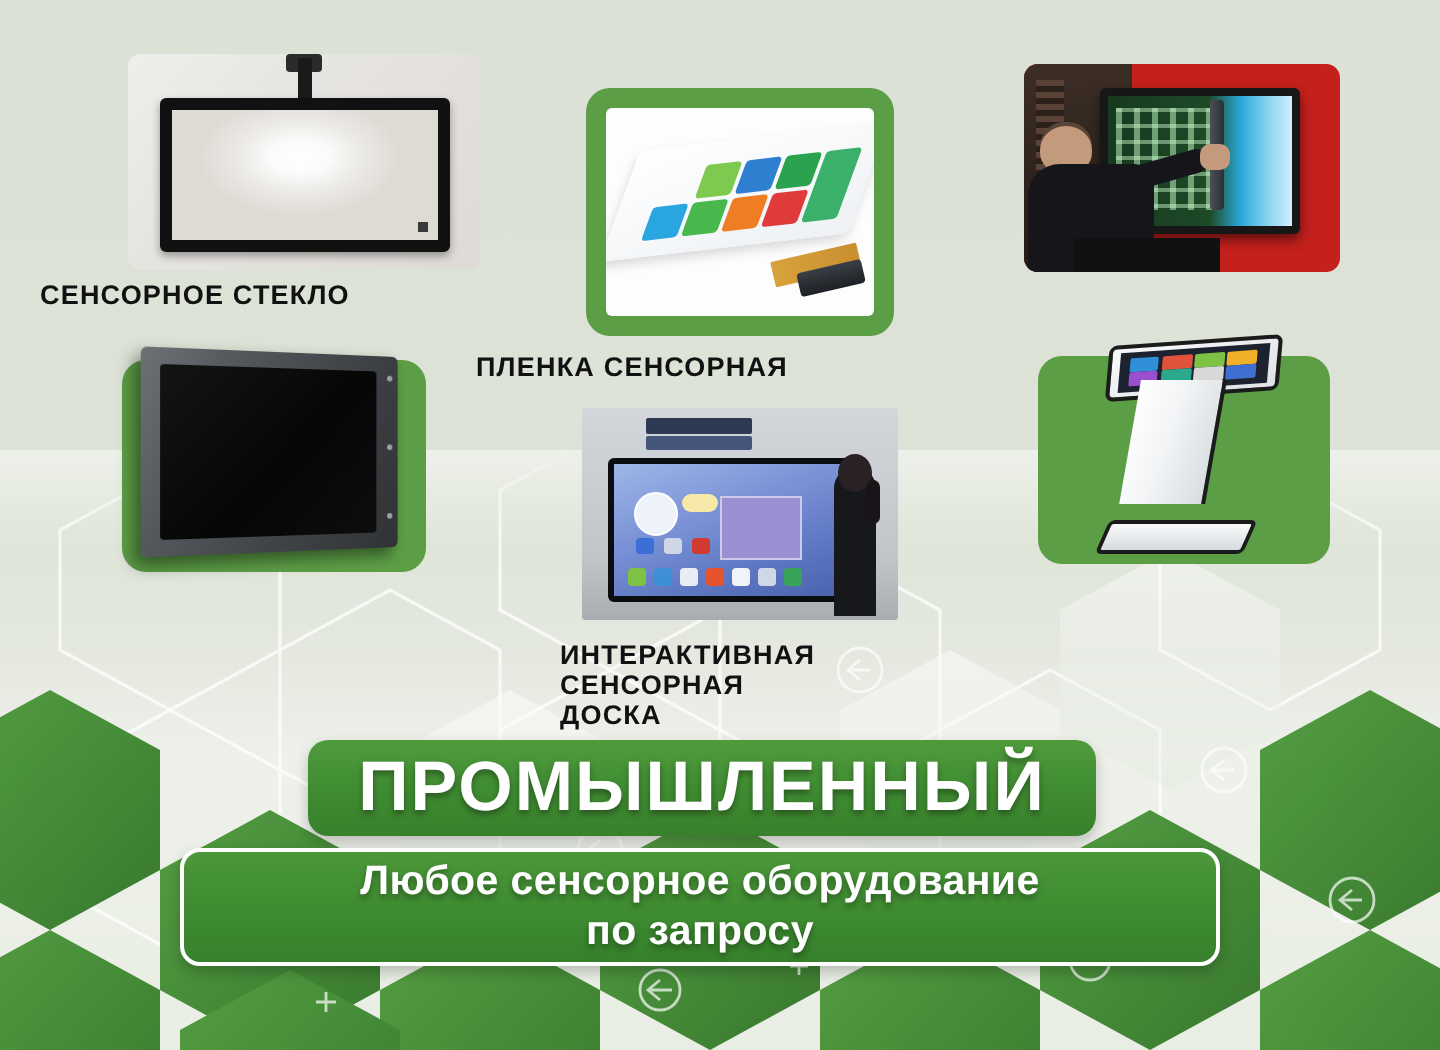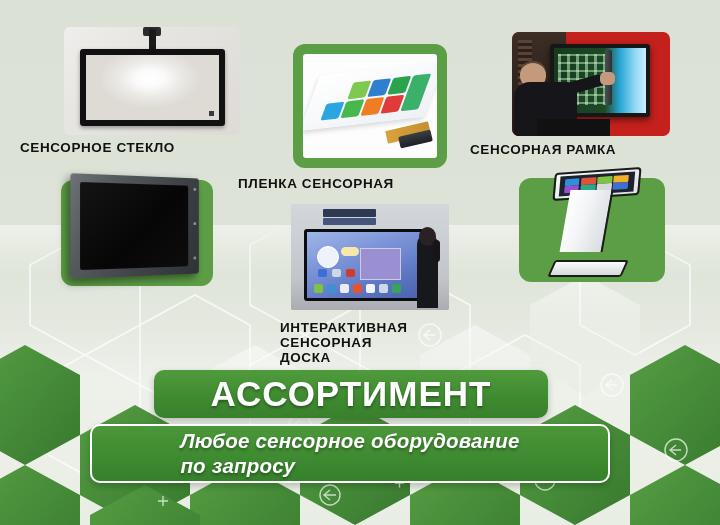--- a/index.html
+++ b/index.html
@@ -147,21 +147,21 @@
   .banner1 .txt{
     color:#fff;font-weight:bold;font-size:35px;letter-spacing:1px;
     text-shadow:0 2px 3px rgba(0,0,0,.35);
   }
   .banner2{
     position:absolute;border-radius:10px;
     background:linear-gradient(180deg,#4b9739 0%,#3d8a30 60%,#36802b 100%);
     border:2px solid #ffffff;
     box-shadow:0 3px 7px rgba(0,0,0,.22);
     display:flex;align-items:center;justify-content:center;
-    font-style:italic;
+    text-align:center;
   }
   .banner2 .txt{
     color:#fff;font-weight:bold;font-size:20.5px;line-height:1.18;
     white-space:pre-line;letter-spacing:.2px;
     text-shadow:0 2px 3px rgba(0,0,0,.35);
   }
 
   
   .avito{position:absolute;right:14px;bottom:12px;display:flex;align-items:center;opacity:.92;}
   .avito .dots{position:relative;width:34px;height:26px;margin-right:3px;}
@@ -279,21 +279,20 @@
         <div class="bar"></div>
       </div>
       <div class="hair"></div>
       <div class="head"></div>
       <div class="body"></div>
       <div class="arm"></div>
       <div class="hand"></div>
       <div class="ftr"></div>
     </div>
   </div>
-  <div class="label" style="left:470px;top:142px;width:248px;">СЕНСОРНАЯ РАМКА</div>
 
   <div class="card" style="left:58px;top:172px;width:160px;height:116px;">
     <div class="plate" style="left:3px;top:8px;width:152px;height:106px;"></div>
     <div class="mon">
       <div class="scr"></div>
       <div class="btn" style="top:10px;"></div>
       <div class="btn" style="top:46px;"></div>
       <div class="btn" style="top:82px;"></div>
     </div>
   </div>
@@ -344,21 +343,21 @@
           <div class="k-t" style="left:50%;top:52%;width:20%;height:34%;background:#d8d8d8;"></div>
           <div class="k-t" style="left:72%;top:52%;width:20%;height:34%;background:#3f6fd0;"></div>
         </div>
       </div>
       <div class="k-neck"></div>
       <div class="k-base"></div>
     </div>
   </div>
 
   <div class="banner1" style="left:154px;top:370px;width:394px;height:48px;">
-    <span class="txt">АССОРТИМЕНТ</span>
+    <span class="txt">ПРОМЫШЛЕННЫЙ</span>
   </div>
 
   <div class="banner2" style="left:90px;top:424px;width:516px;height:55px;">
     <span class="txt">Любое сенсорное оборудование
 по запросу</span>
   </div>
 
 
 </div>
 

